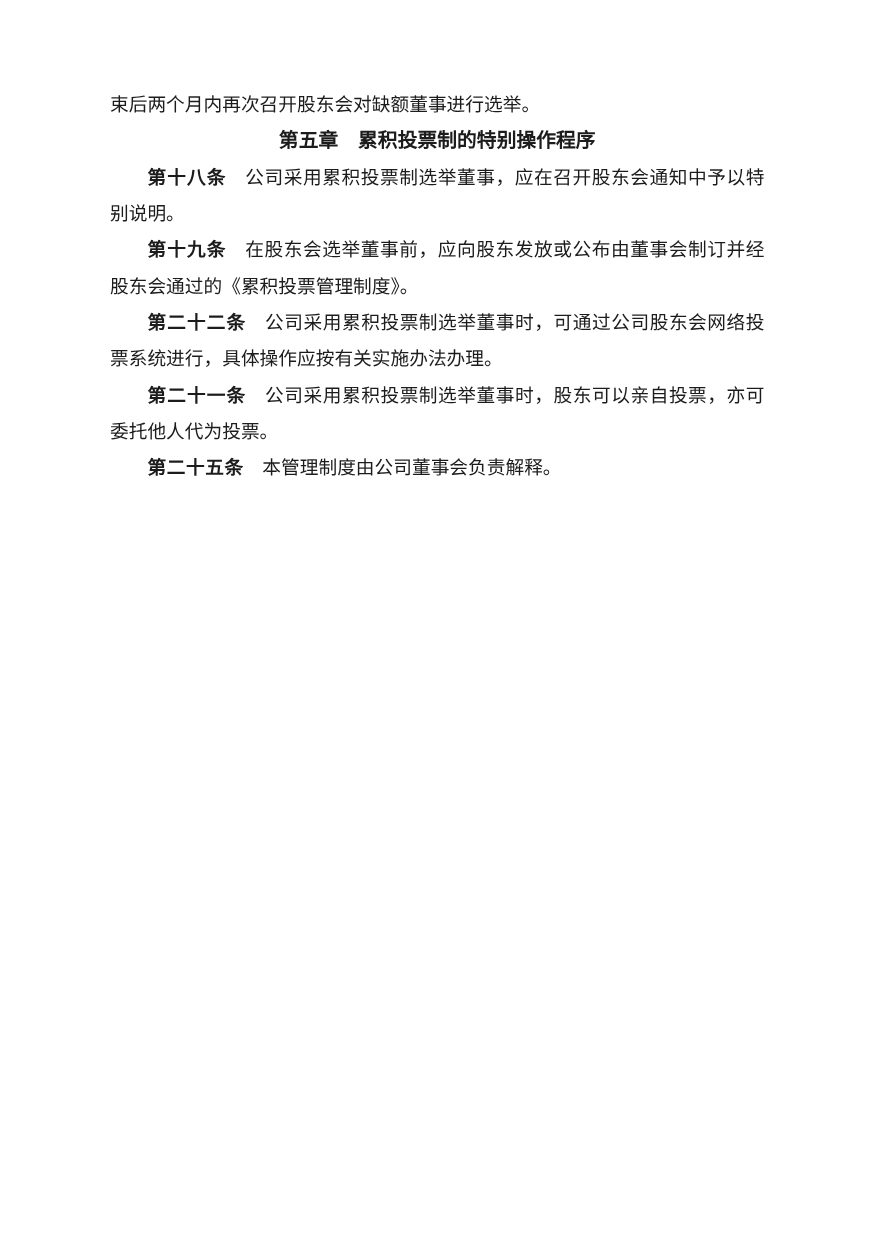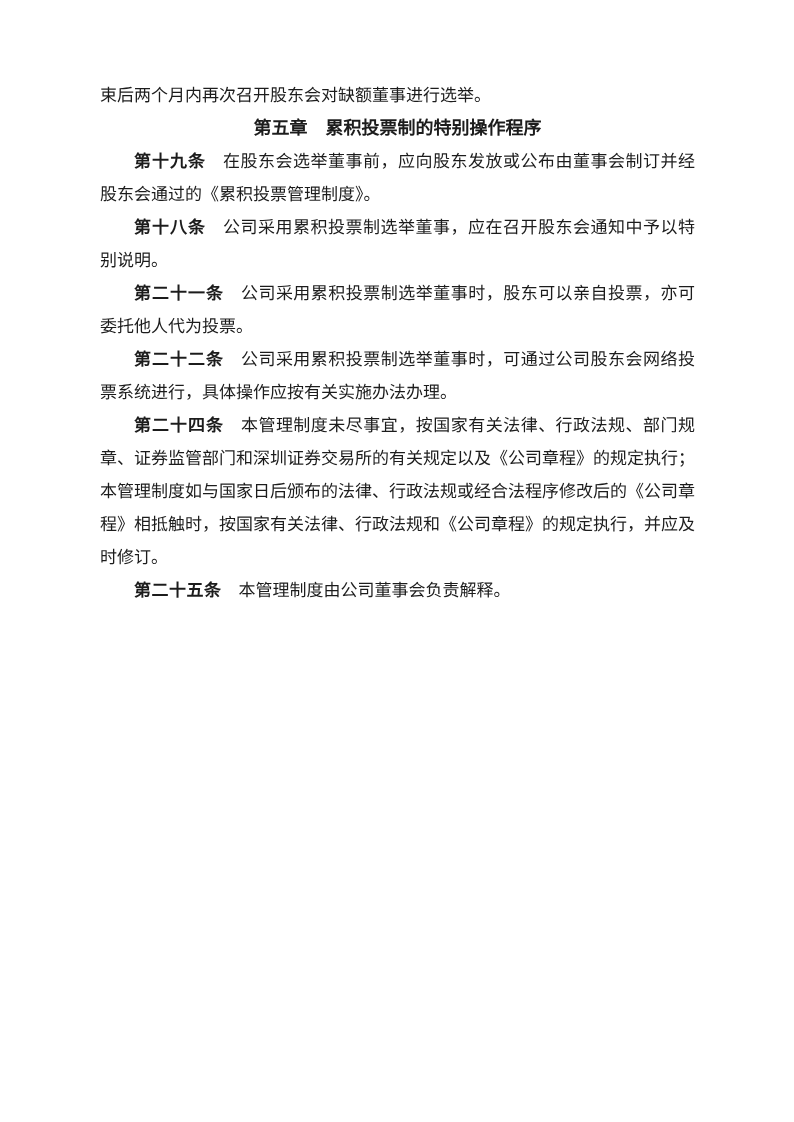--- a/index.html
+++ b/index.html
@@ -55,20 +55,19 @@
     margin-right: 1em;
   }
 </style>
 </head>
 <body>
 
 <main id="page">
   <div class="doc-body" id="doc-body">
       <p class="continuation">束后两个月内再次召开股东会对缺额董事进行选举。</p>
       <h2 class="chapter"><span class="chapter-num">第五章</span><span class="chapter-title">累积投票制的特别操作程序</span></h2>
+      <p class="article"><span class="term">第十八条</span><span class="article-text">公司采用累积投票制选举董事，应在召开股东会通知中予以特别说明。</span></p>
       <p class="article"><span class="term">第十九条</span><span class="article-text">在股东会选举董事前，应向股东发放或公布由董事会制订并经股东会通过的《累积投票管理制度》。</span></p>
-      <p class="article"><span class="term">第十八条</span><span class="article-text">公司采用累积投票制选举董事，应在召开股东会通知中予以特别说明。</span></p>
+      <p class="article"><span class="term">第二十二条</span><span class="article-text">公司采用累积投票制选举董事时，可通过公司股东会网络投票系统进行，具体操作应按有关实施办法办理。</span></p>
       <p class="article"><span class="term">第二十一条</span><span class="article-text">公司采用累积投票制选举董事时，股东可以亲自投票，亦可委托他人代为投票。</span></p>
-      <p class="article"><span class="term">第二十二条</span><span class="article-text">公司采用累积投票制选举董事时，可通过公司股东会网络投票系统进行，具体操作应按有关实施办法办理。</span></p>
-      <p class="article"><span class="term">第二十四条</span><span class="article-text">本管理制度未尽事宜，按国家有关法律、行政法规、部门规章、证券监管部门和深圳证券交易所的有关规定以及《公司章程》的规定执行；本管理制度如与国家日后颁布的法律、行政法规或经合法程序修改后的《公司章程》相抵触时，按国家有关法律、行政法规和《公司章程》的规定执行，并应及时修订。</span></p>
       <p class="article"><span class="term">第二十五条</span><span class="article-text">本管理制度由公司董事会负责解释。</span></p>
     </div>
 </main>
 
 </body></html>

